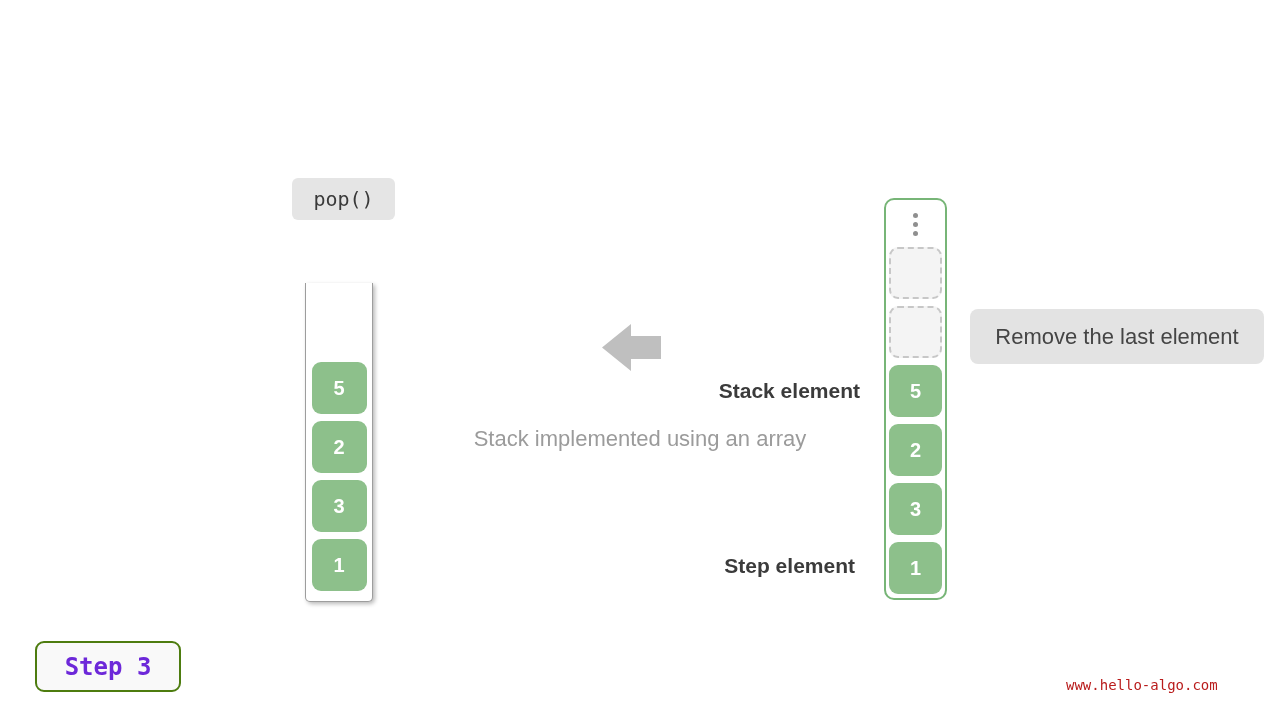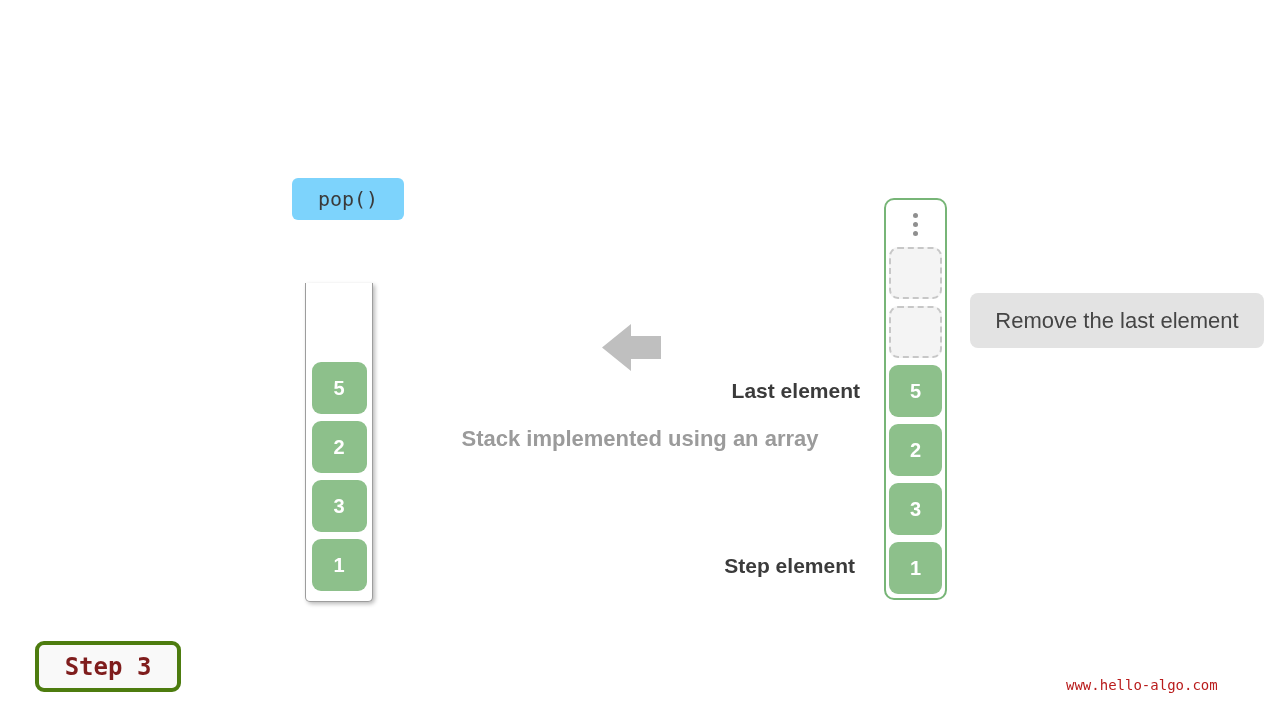--- a/index.html
+++ b/index.html
@@ -3,22 +3,22 @@
 <meta charset="utf-8">
 <style>
   * { margin: 0; padding: 0; box-sizing: border-box; }
   html, body { width: 1280px; height: 720px; background: #ffffff; overflow: hidden; }
   body { position: relative; font-family: "Liberation Sans", sans-serif; }
 
   .abs { position: absolute; }
 
   
   .op-label {
-    left: 292px; top: 178px; width: 112px; height: 42px;
-    background: #7dd3fc; border-radius: 6px;
+    left: 292px; top: 178px; width: 103px; height: 42px;
+    background: #e5e5e5; border-radius: 6px;
     display: flex; align-items: center; justify-content: center;
     font-family: "DejaVu Sans Mono", monospace;
     font-size: 20px; color: #3a3a3a;
   }
 
   
   .stack-container {
     left: 305px; top: 283px; width: 68px; height: 319px;
     background: #ffffff;
     border-left: 1px solid #9d9d9d;
@@ -59,45 +59,45 @@
     background: #f4f4f4;
     border: 2px dashed #c7c7c7; border-radius: 9px;
   }
 
   
   .arrow { left: 602px; top: 324px; width: 59px; height: 47px; }
 
   
   .caption {
     left: 440px; top: 426px; width: 400px;
-    text-align: center; font-size: 22px; color: #9b9b9b; font-weight: bold;
+    text-align: center; font-size: 22px; color: #9b9b9b;
   }
   .pos-label {
     width: 210px; text-align: right;
     font-size: 21px; font-weight: bold; color: #3b3b3b;
   }
   .pos-label.last { left: 650px; top: 379px; }
   .pos-label.first { left: 645px; top: 554px; }
 
   
   .callout {
-    left: 970px; top: 293px; width: 294px; height: 55px;
+    left: 970px; top: 309px; width: 294px; height: 55px;
     background: #e3e3e3; border-radius: 8px;
     display: flex; align-items: center; justify-content: center;
     font-size: 22px; color: #454545;
   }
 
   
   .step-badge {
     left: 35px; top: 641px; width: 146px; height: 51px;
     background: #f9f9f9;
-    border: 4px solid #4d7c0f; border-radius: 9px;
+    border: 2px solid #4d7c0f; border-radius: 9px;
     display: flex; align-items: center; justify-content: center;
     font-family: "DejaVu Sans Mono", monospace;
-    font-size: 24px; font-weight: bold; color: #7f1d1d;
+    font-size: 24px; font-weight: bold; color: #6d28d9;
   }
 
   
   .watermark {
     left: 1066px; top: 677px;
     font-family: "DejaVu Sans Mono", monospace;
     font-size: 14px; color: #b91c1c;
   }
 </style>
 </head>
@@ -113,21 +113,21 @@
   </div>
 
 <div class="abs arrow">
   <svg width="59" height="47" viewBox="0 0 59 47" xmlns="http://www.w3.org/2000/svg">
     <polygon points="0,23.5 29,0 29,12 59,12 59,35 29,35 29,47" fill="#bfbfbf"></polygon>
   </svg>
 </div>
 
 <div class="abs caption">Stack implemented using an array</div>
 
-<div class="abs pos-label last">Last element</div>
+<div class="abs pos-label last">Stack element</div>
 <div class="abs pos-label first">Step element</div>
 
 <div class="abs array-container" id="array-cells">
   <div class="ellipsis">
     <span class="dot"></span>
       <span class="dot"></span>
       <span class="dot"></span>
   </div>
 <div class="empty-slot"></div>
     <div class="empty-slot"></div>

